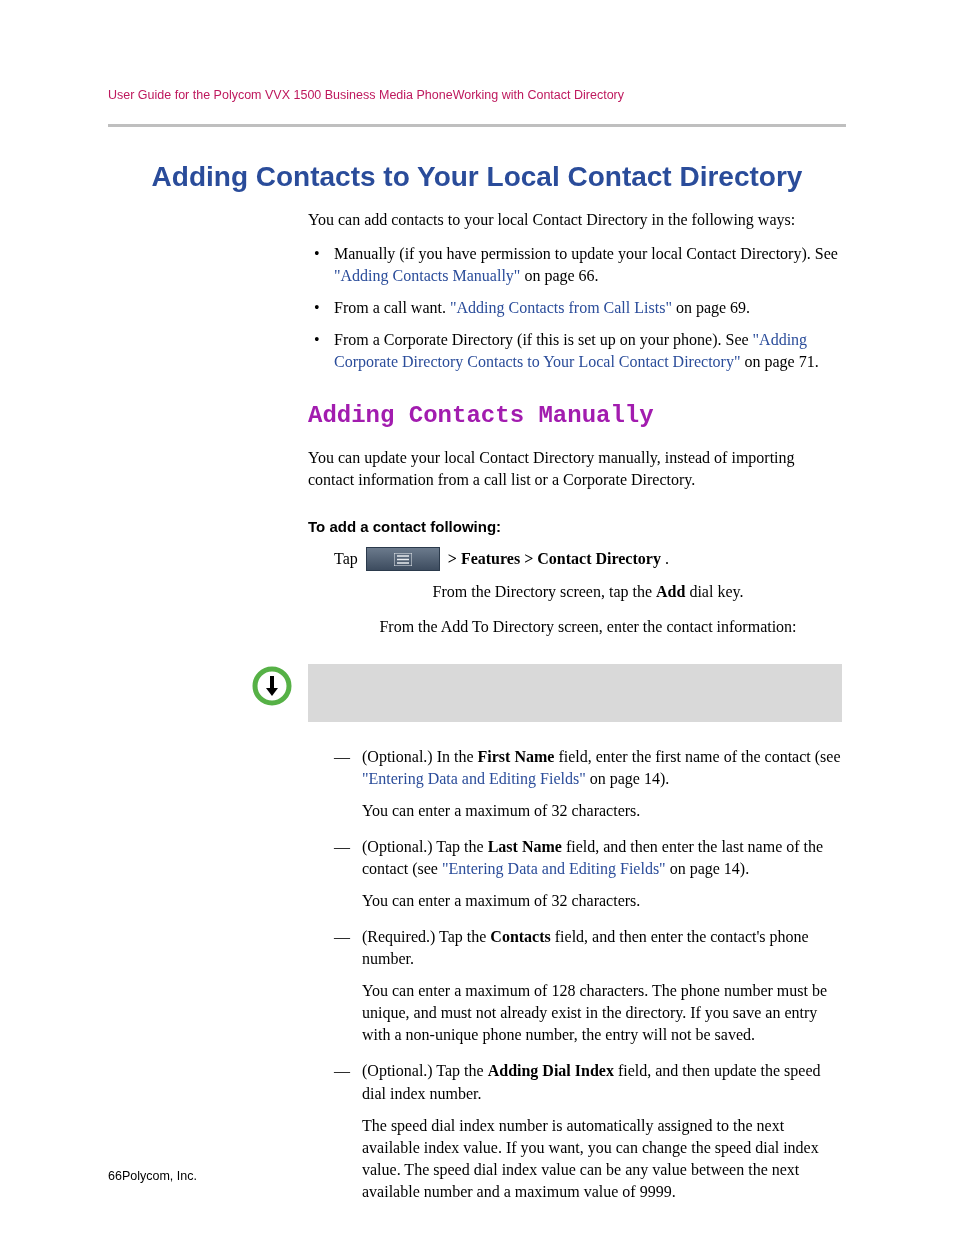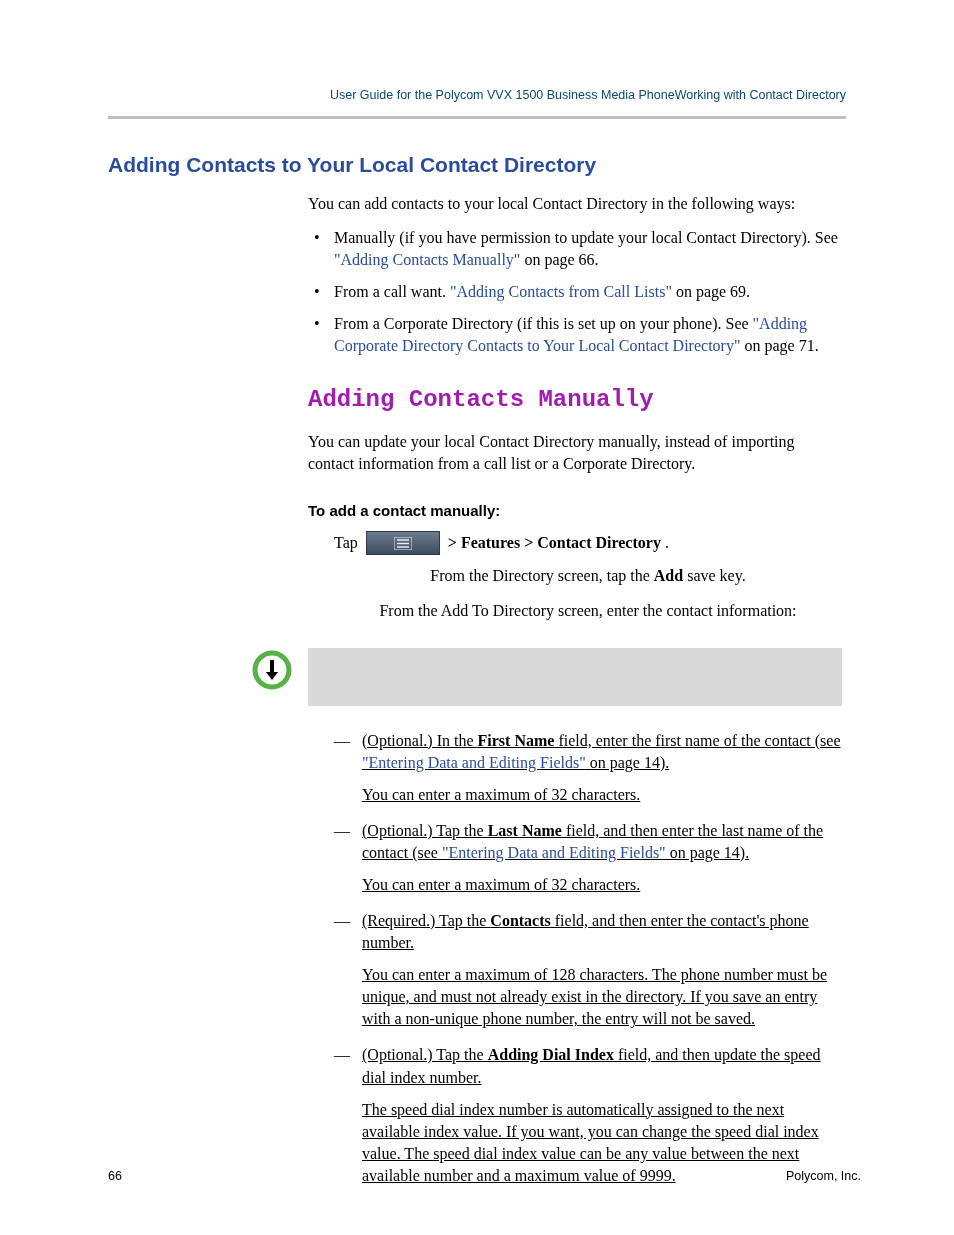--- a/index.html
+++ b/index.html
@@ -11,37 +11,38 @@
   }
   .page {
     width: 954px;
     height: 1235px;
     position: relative;
     box-sizing: border-box;
     padding: 88px 108px 0 108px;
   }
   .header-row {
     display: flex;
-    justify-content: flex-end;
+    justify-content: flex-start;
     font-family: "Futura", "Trebuchet MS", Arial, sans-serif;
     font-size: 12.5px;
-    color: #0c4a6e;
-    margin-bottom: 14px;
+    color: #be185d;
+    margin-bottom: 22px;
   }
   .hr {
     height: 3px;
     background: #bfbfbf;
     margin-bottom: 34px;
   }
   .h1 {
     font-family: "Futura", "Trebuchet MS", Arial, sans-serif;
     color: #2a4c9a;
-    font-size: 21px;
+    font-size: 28px;
     font-weight: bold;
     margin: 0 0 16px 0;
+    text-align: center;
   }
   .content {
     margin-left: 200px;
     margin-right: 4px;
     font-size: 16px;
     line-height: 1.38;
   }
   .content p {
     margin: 0 0 12px 0;
   }
@@ -117,21 +118,20 @@
   .note-box {
     flex: 1;
     background: #d9d9d9;
     min-height: 58px;
     margin-left: 12px;
   }
   ul.dashes {
     list-style: none;
     padding: 0;
     margin: 0;
-    text-decoration: underline;
   }
   ul.dashes > li {
     position: relative;
     padding-left: 54px;
     margin-bottom: 10px;
   }
   ul.dashes > li::before {
     content: "—";
     position: absolute;
     left: 26px;
@@ -139,21 +139,20 @@
   }
   ul.dashes .sub {
     margin: 10px 0 14px 0;
   }
   .footer {
     position: absolute;
     left: 108px;
     right: 93px;
     bottom: 52px;
     display: flex;
-    justify-content: space-between;
     font-family: "Futura", "Trebuchet MS", Arial, sans-serif;
     font-size: 12.5px;
   }
   b { font-weight: bold; }
 </style>
 </head>
 <body>
 
 <div class="page">
 
@@ -176,40 +175,40 @@
         <span>From a call want. </span><span class="link">"Adding Contacts from Call Lists"</span><span> on page 69.</span>
       </li>
       <li>
         <span>From a Corporate Directory (if this is set up on your phone). See </span><span class="link">"Adding Corporate Directory Contacts to Your Local Contact Directory"</span><span> on page 71.</span>
       </li>
     </ul>
 
     <div class="h2">Adding Contacts Manually</div>
     <p>You can update your local Contact Directory manually, instead of importing contact information from a call list or a Corporate Directory.</p>
 
-    <div class="h3">To add a contact manually:</div>
+    <div class="h3">To add a contact following:</div>
 
     <div class="step">
       <div class="step-line">
         <span>Tap</span>
         <span class="menu-btn">
           <svg width="18" height="13" viewBox="0 0 18 13">
             <rect x="0" y="0" width="18" height="13" fill="none" stroke="#e8ecf0" stroke-width="1"></rect>
             <line x1="3" y1="3" x2="15" y2="3" stroke="#e8ecf0" stroke-width="1.5"></line>
             <line x1="3" y1="6.5" x2="15" y2="6.5" stroke="#e8ecf0" stroke-width="1.5"></line>
             <line x1="3" y1="10" x2="15" y2="10" stroke="#e8ecf0" stroke-width="1.5"></line>
           </svg>
         </span>
         <b> &gt; Features &gt; Contact Directory</b>
           <span>.</span>
       </div>
     </div>
 
     <p class="step">
-      <span>From the Directory screen, tap the </span><b>Add</b><span> save key.</span>
+      <span>From the Directory screen, tap the </span><b>Add</b><span> dial key.</span>
     </p>
 
     <p class="step">From the Add To Directory screen, enter the contact information:</p>
 
     <div class="note-row">
       <div class="note-icon">
         <svg width="40" height="40" viewBox="0 0 40 40">
           <circle cx="20" cy="20" r="17" fill="none" stroke="#56b146" stroke-width="5"></circle>
           <path d="M20 10 L14 18 L18 18 L18 30 L22 30 L22 18 L26 18 Z" fill="#000" transform="rotate(180 20 20)"></path>
         </svg>

